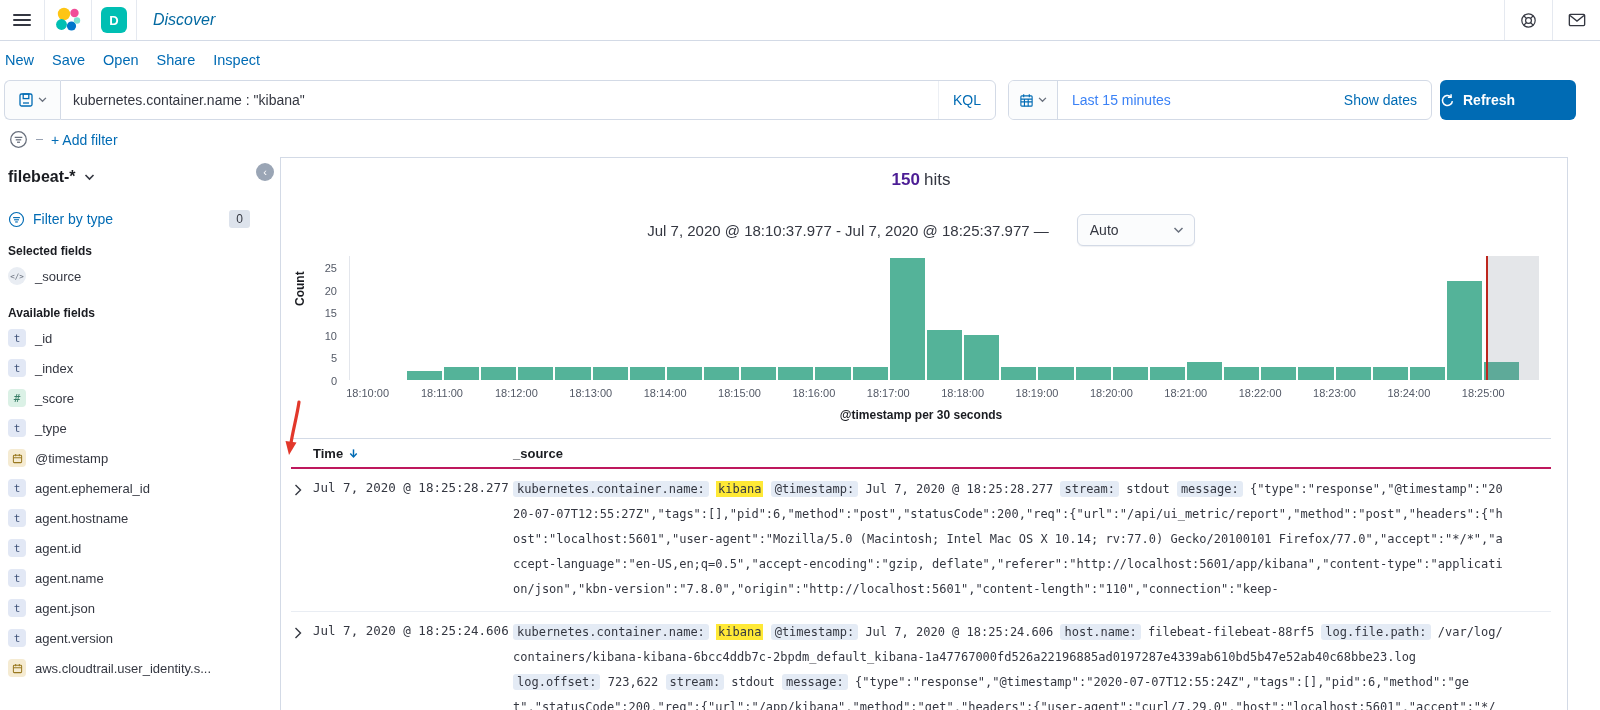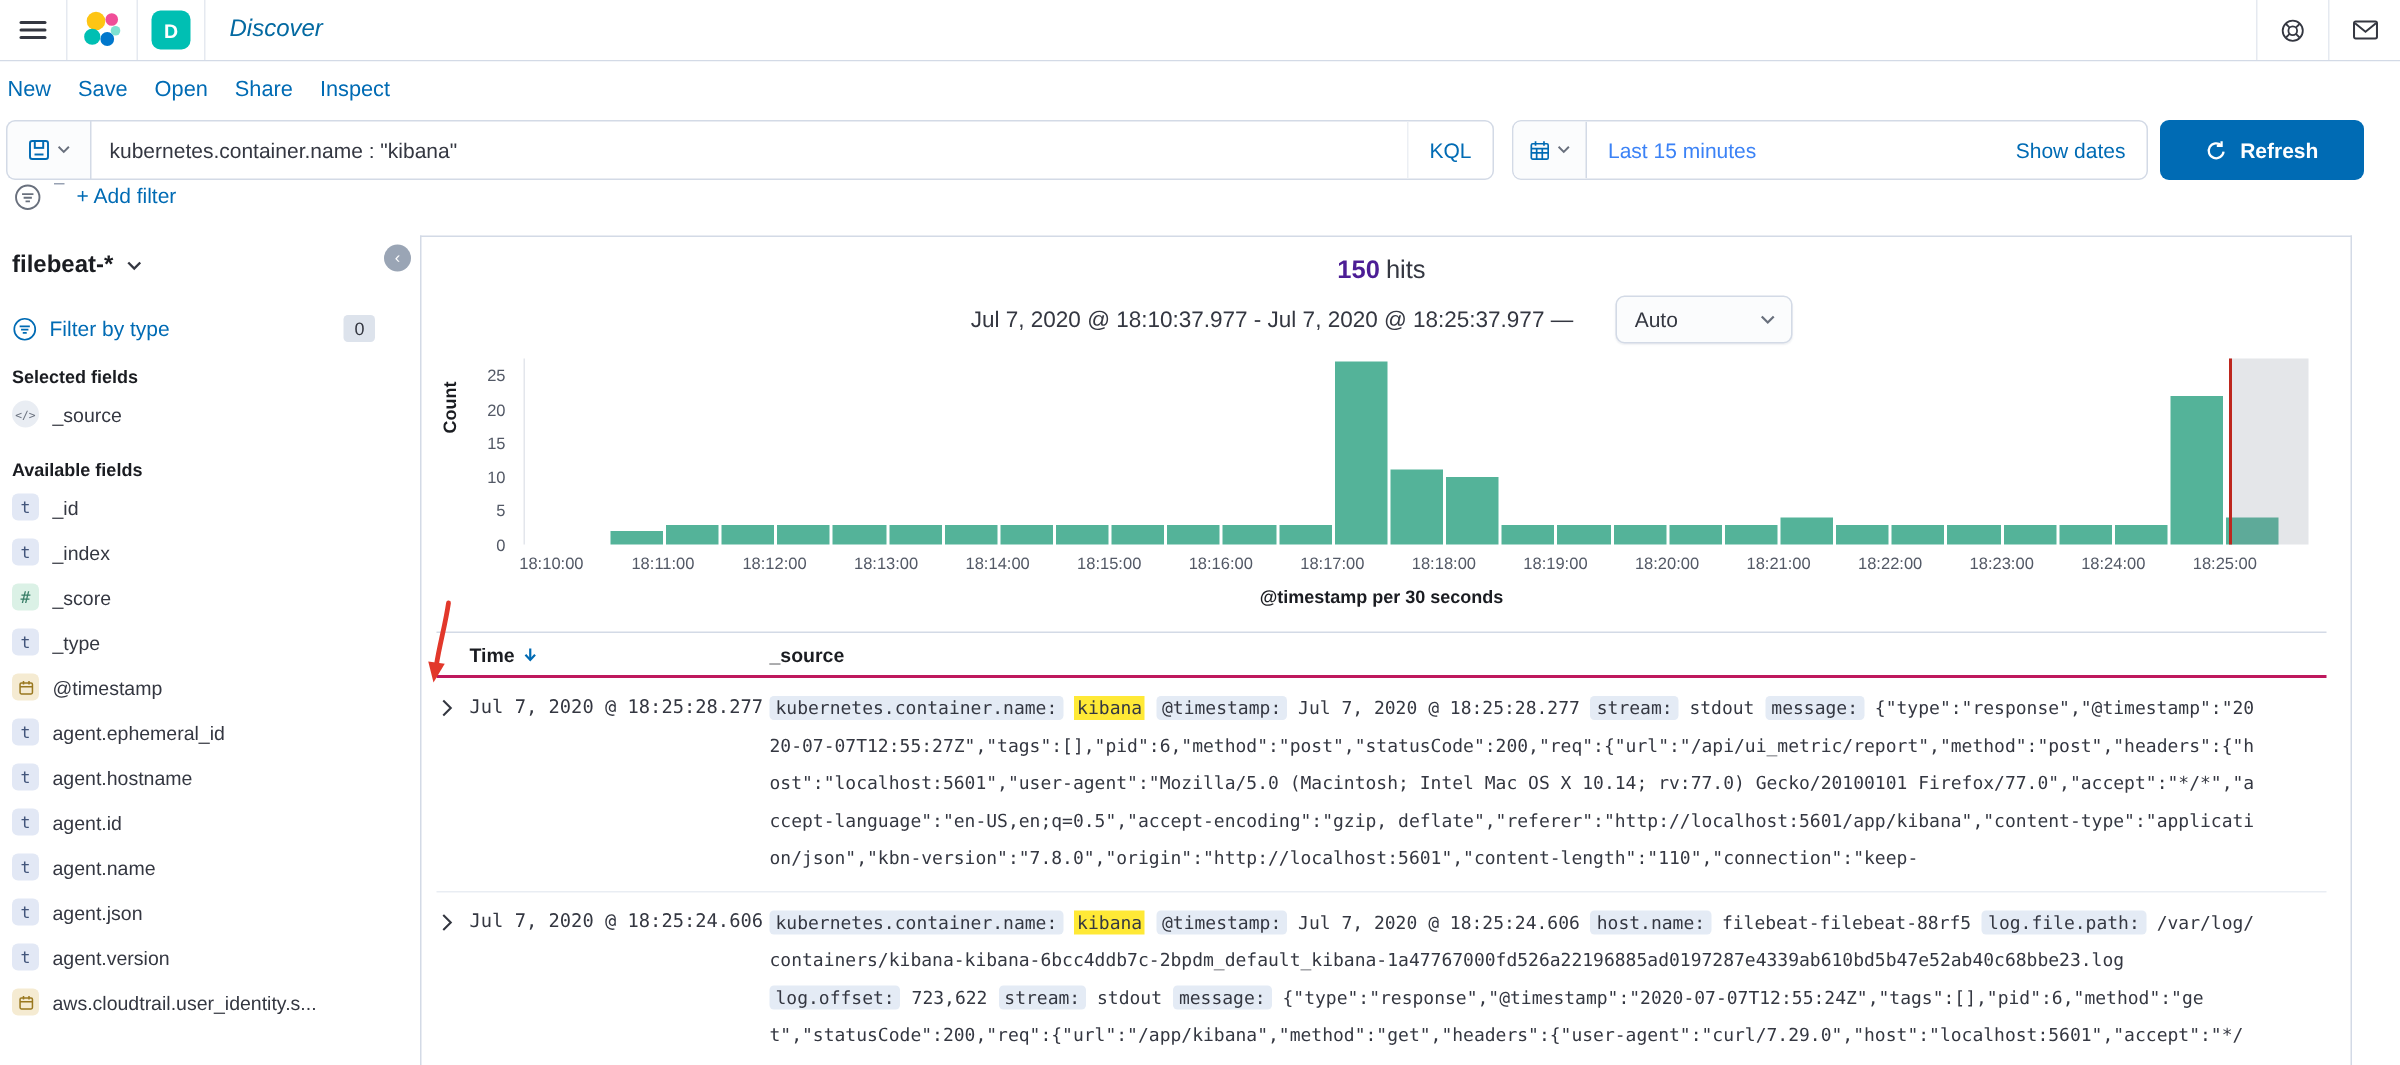--- a/index.html
+++ b/index.html
@@ -39,26 +39,26 @@
   .kql-btn { color:#006BB4; font-size:14px; padding:0 14px; height:100%; display:flex;
     align-items:center; border-left:1px solid #ECEFF4; cursor:pointer; }
   .datepicker { width:424px; height:40px; margin-left:12px; border:1px solid #D3DAE6;
     border-radius:6px; background:#fff; display:flex; align-items:center; overflow:hidden; }
   .cal-btn { width:49px; height:100%; border-right:1px solid #D3DAE6; background:#fbfcfd;
     display:flex; align-items:center; justify-content:center; gap:4px; cursor:pointer; }
   .time-value { flex:1; padding-left:14px; font-size:14px; color:#3b82f6; cursor:pointer; }
   .show-dates { color:#006BB4; font-size:14px; padding-right:14px; cursor:pointer; }
   .refresh-btn { width:136px; height:40px; margin-left:8px; background:#006BB4; color:#fff;
     border:none; border-radius:6px; font-size:14px; font-weight:600; display:flex;
-    align-items:center; justify-content:center; gap:8px; cursor:pointer;
+    align-items:center; gap:8px; cursor:pointer;
     font-family:"Liberation Sans", sans-serif; }
 
   
   .filterbar { position:absolute; top:122px; left:0; right:0; height:35px; display:flex;
-    align-items:flex-start; padding-left:9px; gap:8px; }
+    align-items:center; padding-left:9px; gap:8px; }
   .filter-dash { width:7px; height:1px; background:#98A2B3; }
   .add-filter { color:#006BB4; font-size:14px; cursor:pointer; }
 
   
   .main { position:absolute; top:157px; left:0; right:0; bottom:0; }
   .sidebar { position:absolute; left:0; top:0; bottom:0; width:280px; padding:9px 30px 0 8px; }
   .index-pattern-row { display:flex; align-items:center; gap:8px; padding:2px 0 10px 0; cursor:pointer; }
   .index-pattern { font-size:16px; font-weight:700; color:#1A1C21; }
   .field-search { height:32px; border:1px solid #CBD1DC; border-radius:6px; background:#fbfcfd;
     display:flex; align-items:center; gap:6px; padding:0 8px; }
@@ -83,21 +83,21 @@
 
   .collapse-btn { position:absolute; left:256px; top:6px; width:18px; height:18px;
     border-radius:50%; background:#9AA5B5; color:#fff; border:none; font-size:11px;
     line-height:16px; cursor:pointer; display:flex; align-items:center; justify-content:center; }
 
   .results { position:absolute; left:280px; top:0; width:1288px; bottom:-1px; background:#fff;
     border:1px solid #D3DAE6; border-bottom:none; padding:10px 16px 0 10px; }
   .hits-row { text-align:center; font-size:17px; margin-top:2px; }
   .hits-count { font-weight:700; color:#4c1d95; }
   .hits-label { color:#343741; margin-left:4px; }
-  .range-row { display:flex; align-items:center; justify-content:center; gap:28px; margin-top:7px; }
+  .range-row { display:flex; align-items:center; justify-content:center; gap:28px; margin-top:24px; }
   .range-text { font-size:15px; color:#343741; }
   .interval-select { width:118px; height:32px; border:1px solid #D3DAE6; border-radius:6px;
     background:#fbfcfd; display:flex; align-items:center; padding:0 10px 0 12px; font-size:14px;
     cursor:pointer; box-shadow:0 1px 1px rgba(152,162,179,.15); }
   .interval-select span { flex:1; }
 
   
   .chart { position:relative; height:176px; margin-top:4px; }
   .y-axis-title { position:absolute; left:2px; top:56px; font-size:12px; font-weight:700;
     color:#1A1C21; transform:rotate(-90deg); transform-origin:left top; }

